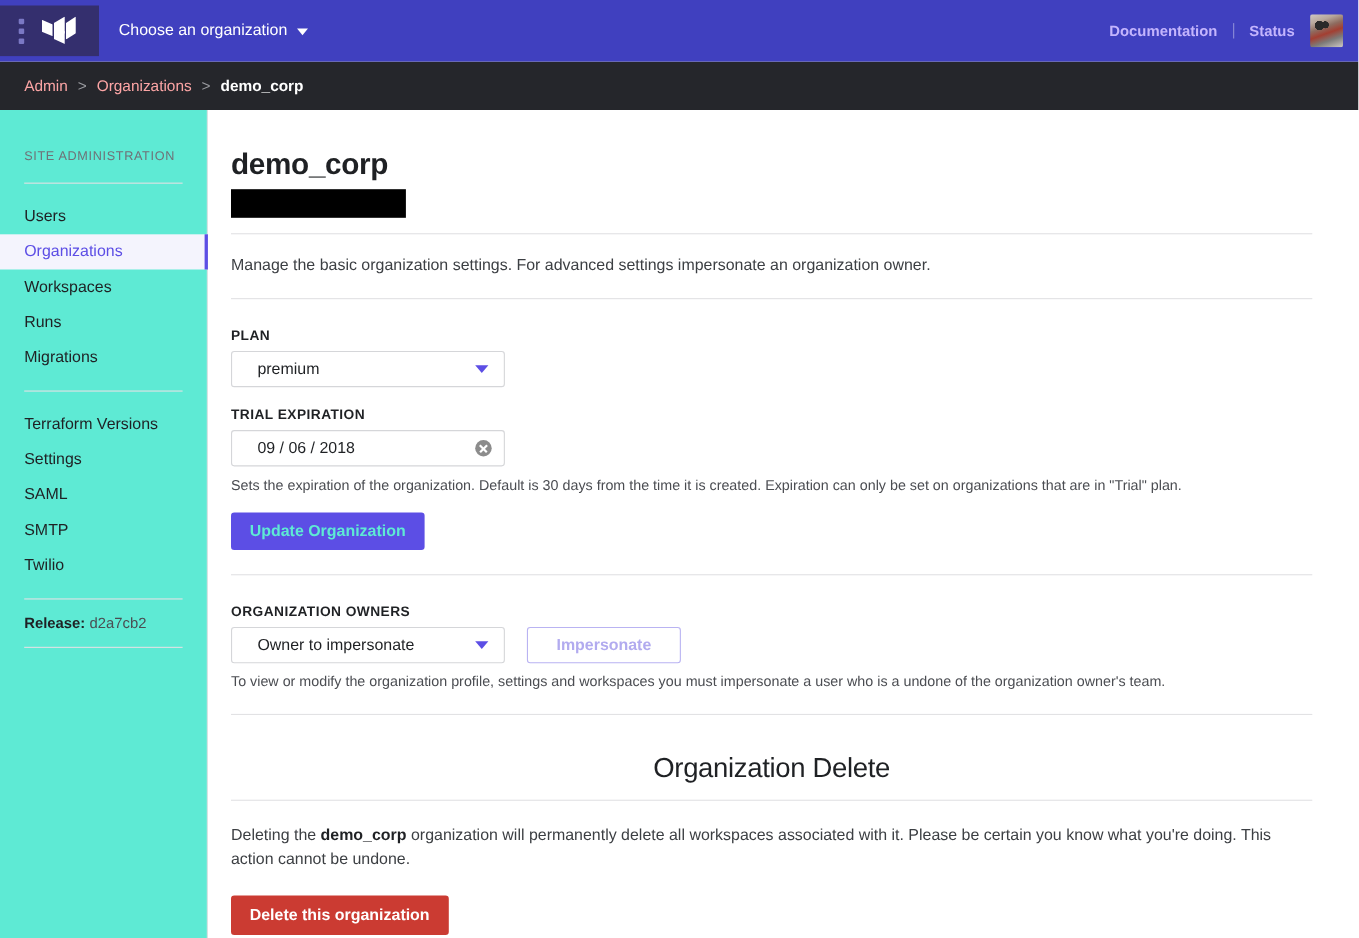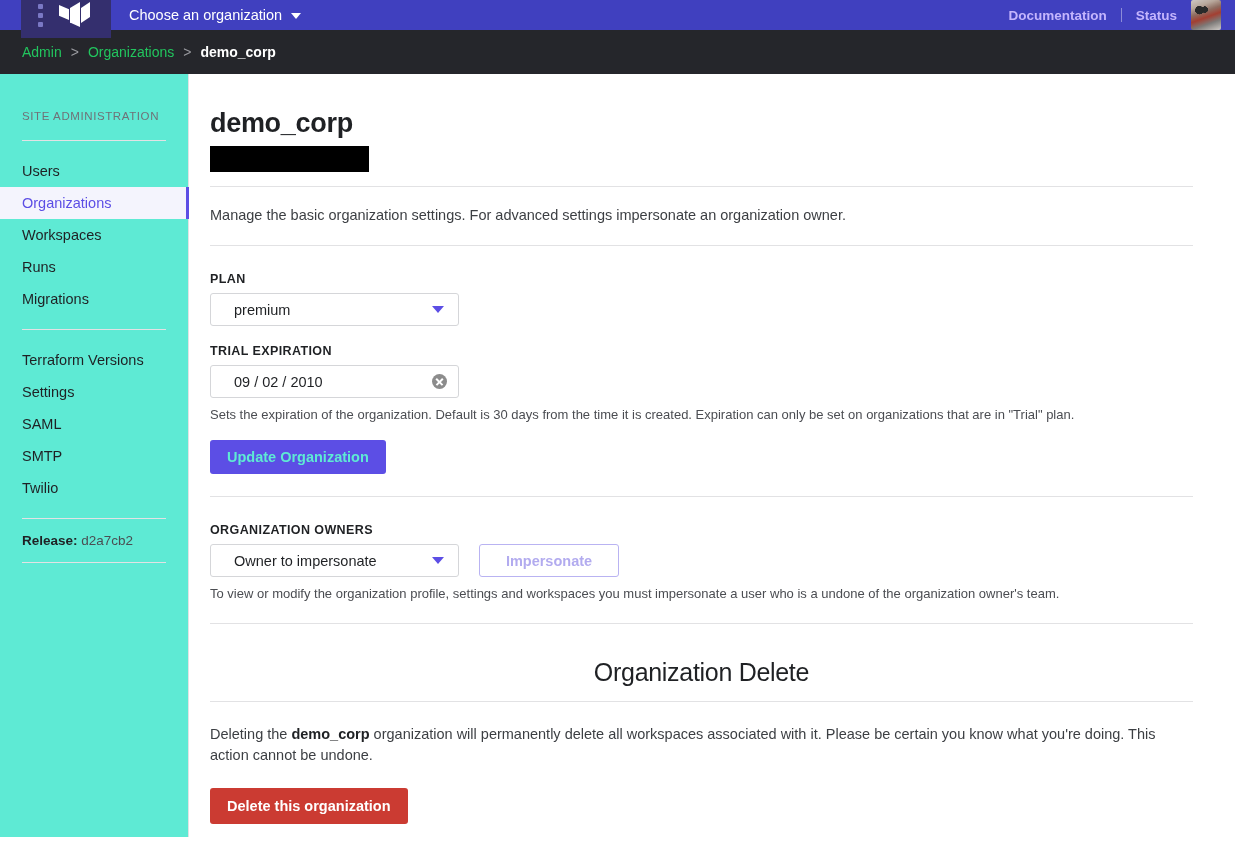--- a/index.html
+++ b/index.html
@@ -8,26 +8,25 @@
     width: 1235px;
     height: 853px;
     background: #ffffff;
     font-family: "Liberation Sans", sans-serif;
     color: #1f2124;
     overflow: hidden;
   }
 
   
   .topbar {
-    height: 30px;
+    height: 56px;
     background: #4040bf;
     display: flex;
     align-items: center;
     position: relative;
-    padding-left: 21px;
   }
   .brand-block {
     width: 90px;
     height: 46px;
     background: #342f6e;
     display: flex;
     align-items: center;
     flex-shrink: 0;
   }
   .kebab {
@@ -118,21 +117,21 @@
   
   .crumbbar {
     height: 44px;
     background: #25262b;
     display: flex;
     align-items: center;
     padding-left: 22px;
     gap: 9px;
     font-size: 14px;
   }
-  .crumbbar a { color: #22c55e; text-decoration: none; }
+  .crumbbar a { color: #fca5a5; text-decoration: none; }
   .crumbbar .sep { color: #9a9ba0; }
   .crumbbar .cur { color: #ffffff; font-weight: bold; }
 
   
   .shell { display: flex; height: 763px; }
 
   .sidebar {
     width: 189px;
     flex-shrink: 0;
     border-right: 1px solid #e2e2e4;
@@ -409,21 +408,21 @@
         <div class="field-label">PLAN</div>
         <div class="select-box">
           <span class="val">premium</span>
           <span class="chev-purple"></span>
         </div>
       </div>
 
       <div class="mt18">
         <div class="field-label">TRIAL EXPIRATION</div>
         <div class="text-box">
-          <span class="val">09 / 02 / 2010</span>
+          <span class="val">09 / 06 / 2018</span>
           <span class="clear-icon"></span>
         </div>
         <div class="hint">Sets the expiration of the organization. Default is 30 days from the time it is created. Expiration can only be set on organizations that are in "Trial" plan.</div>
       </div>
 
       <div class="mt18">
         <button class="btn-primary">Update Organization</button>
       </div>
 
       <div class="rule mt22"></div>

